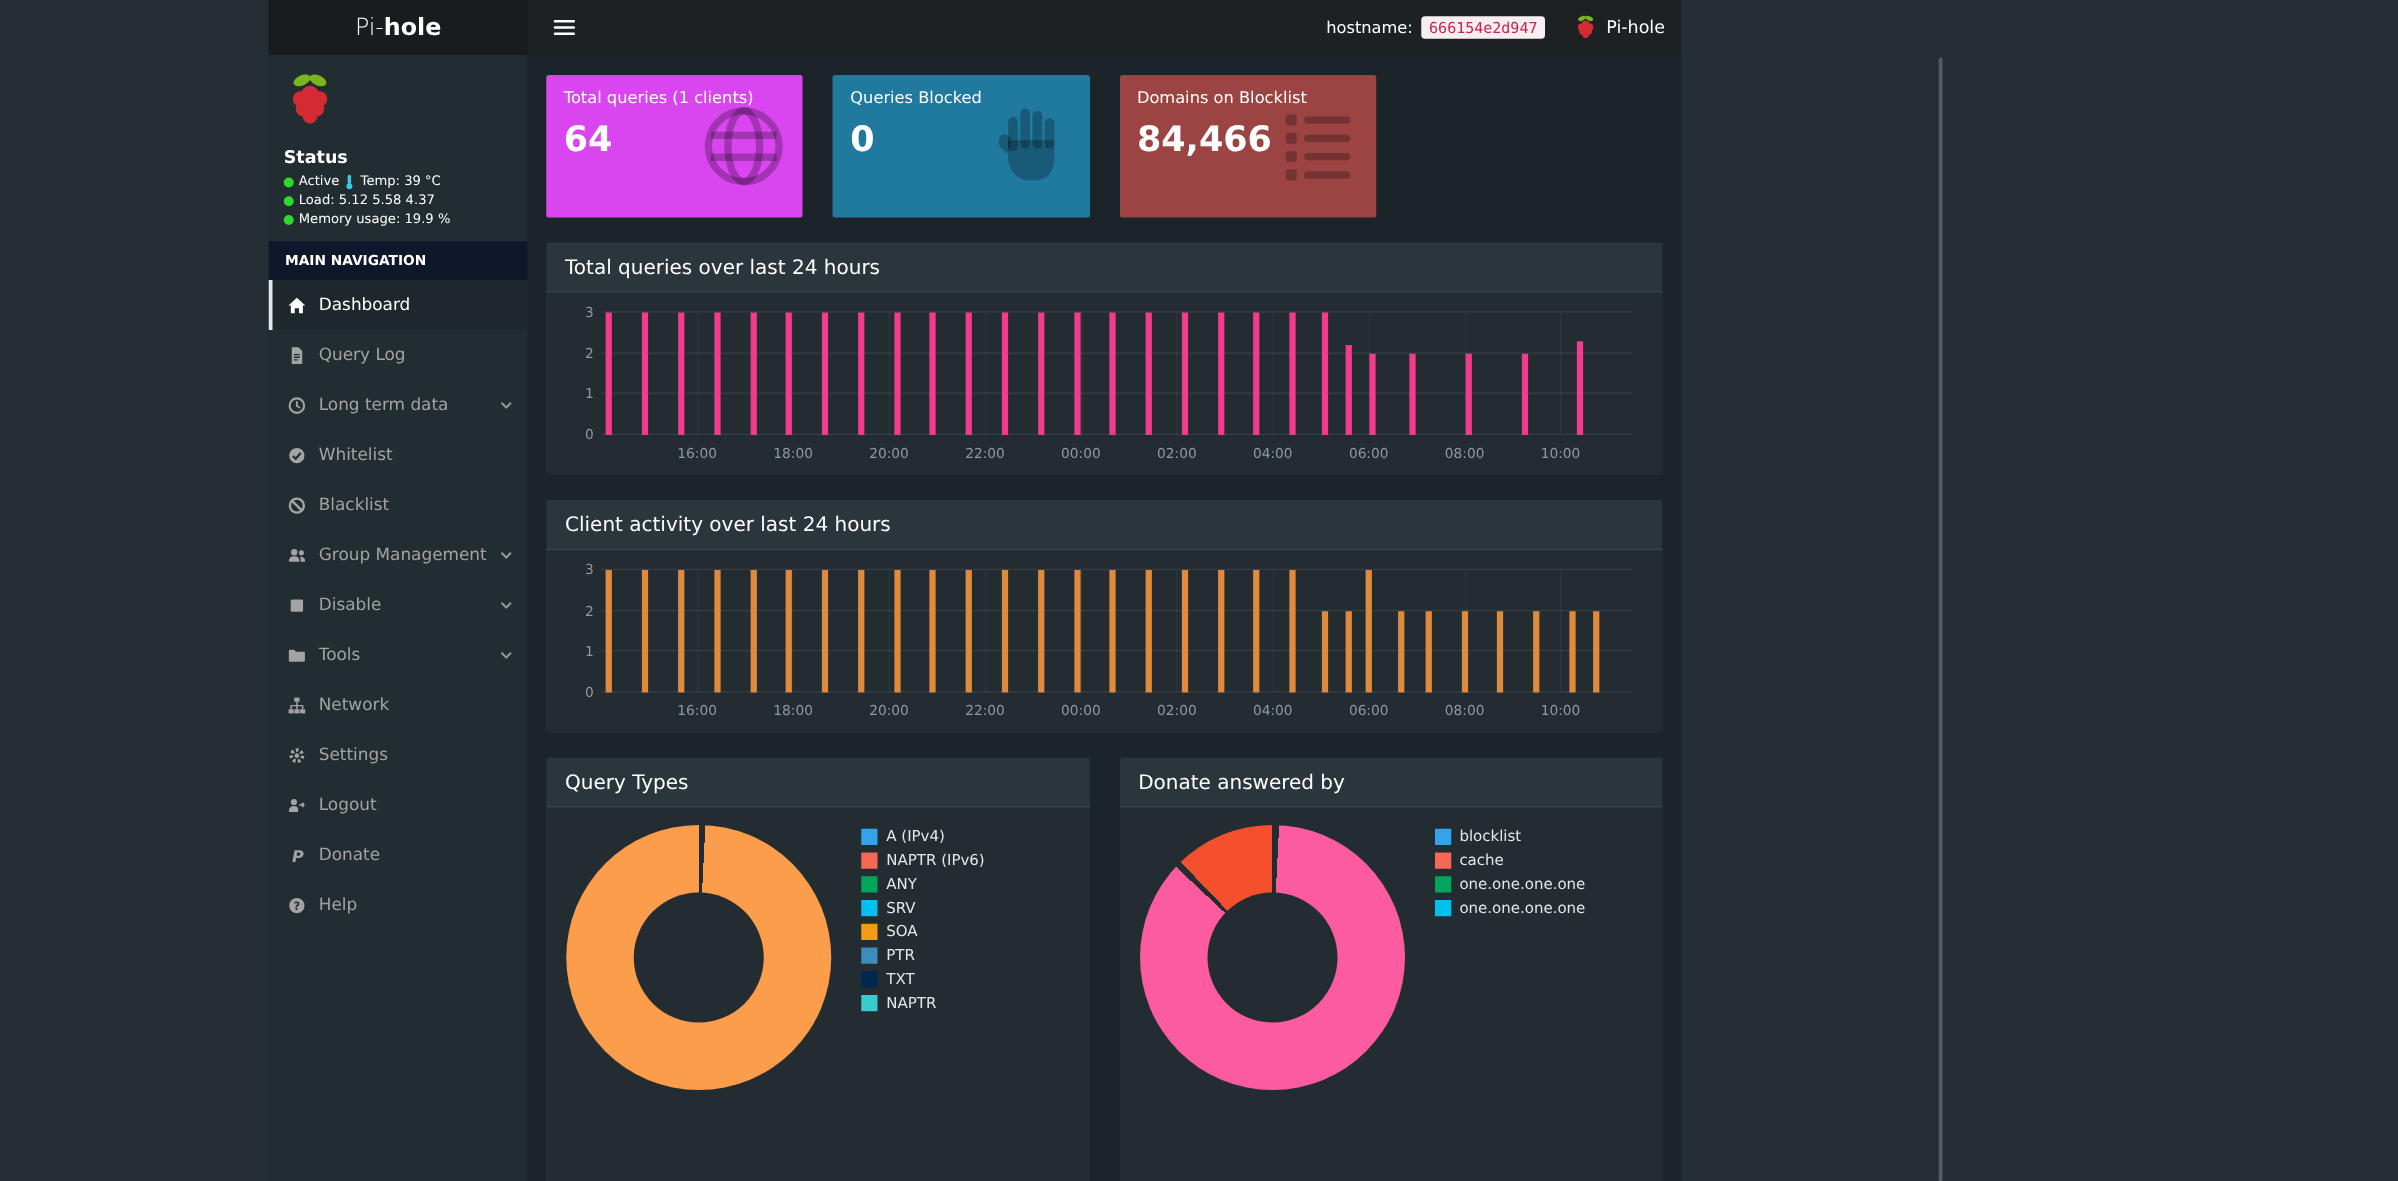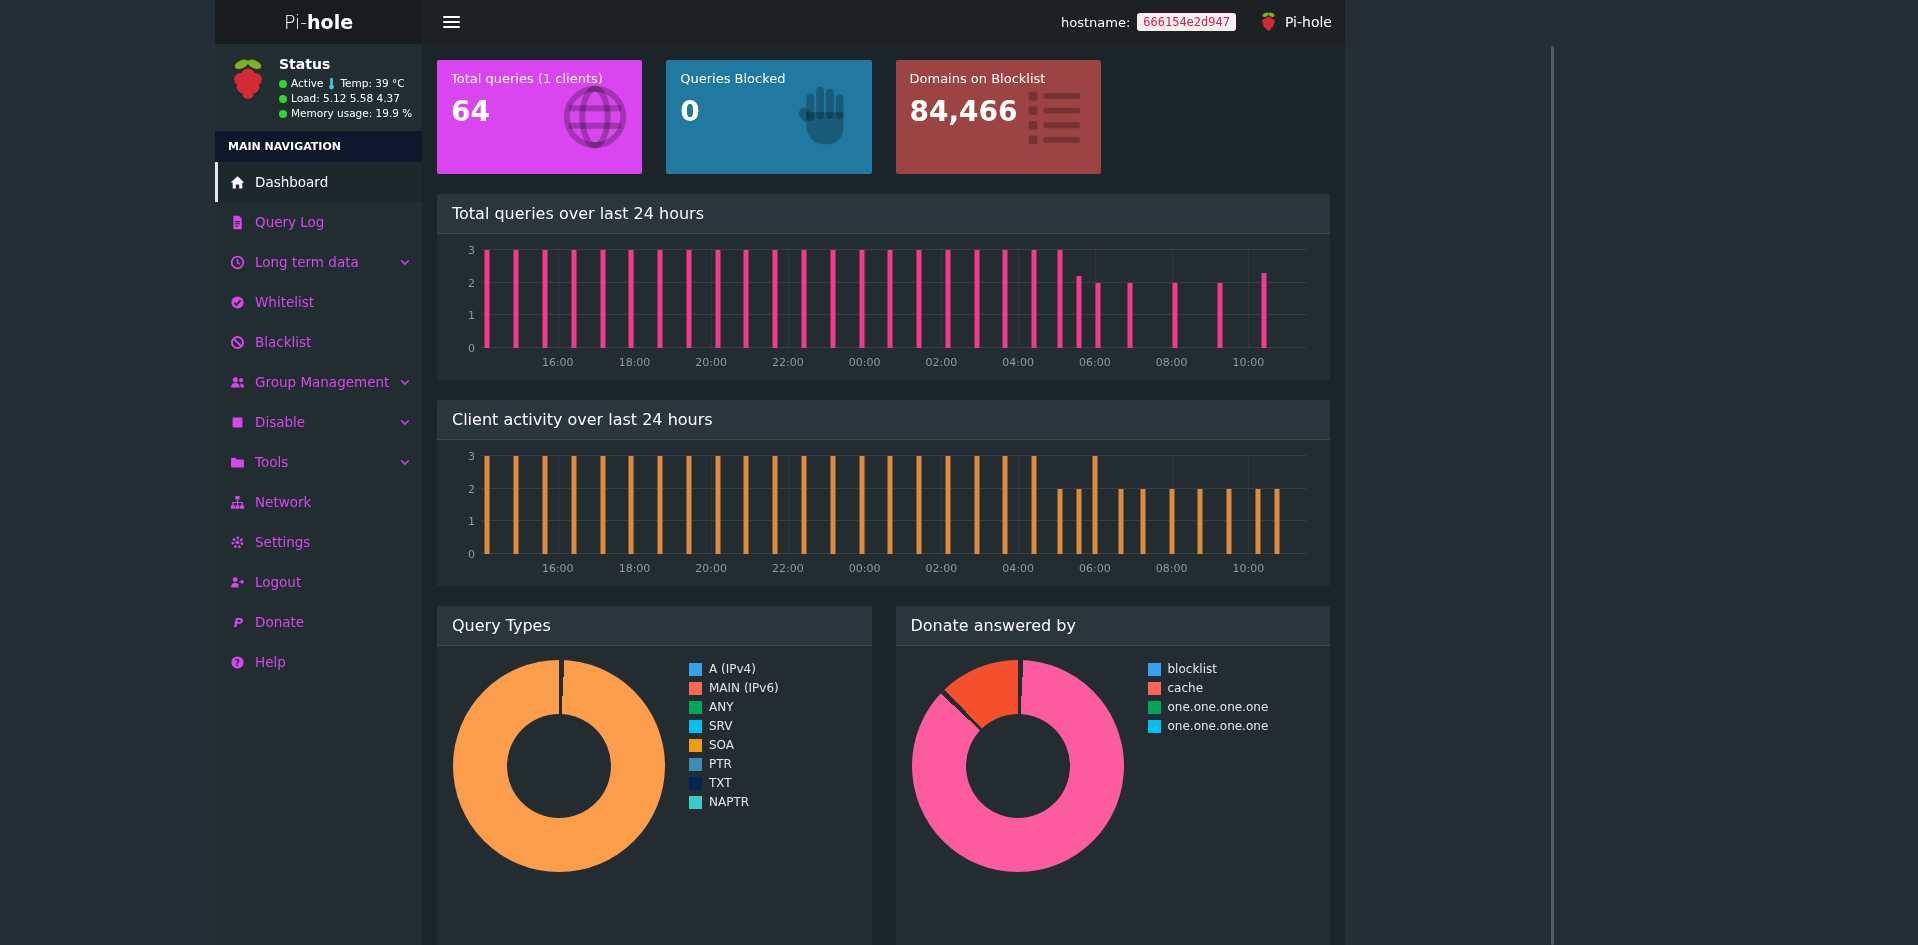--- a/index.html
+++ b/index.html
@@ -16,27 +16,27 @@
   .hamburger{cursor:pointer;padding:6px 8px;}
   .hamburger i{display:block;width:17px;height:2px;background:#fff;margin:3px 0;border-radius:1px;}
   .nav-right{margin-left:auto;display:flex;align-items:center;gap:7px;color:#fff;font-size:13px;}
   .host-code{background:#f7eef2;color:#c7254e;padding:2px 6px;border-radius:3px;
     font-family:"DejaVu Sans Mono","Liberation Mono",monospace;font-size:12px;}
   .nav-berry{margin-left:16px;display:flex;align-items:center;}
   .nav-app{font-size:14px;}
 
   
   .sidebar{position:absolute;top:44px;left:0;bottom:0;width:207px;background:#222d32;}
-  .status-box{display:flex;gap:10px;padding:12px 10px 10px 12px;}
+  .status-box{display:flex;gap:10px;padding:12px 10px 10px 12px;flex-direction:column;}
   .status-title{color:#fff;font-size:14px;font-weight:bold;margin-bottom:4px;}
   .status-line{display:flex;align-items:center;gap:4px;color:#fff;font-size:10.5px;line-height:15px;white-space:nowrap;}
   .dot{width:8px;height:8px;border-radius:50%;background:#2fd72f;flex:none;}
   .side-header{background:#0f172a;color:#fff;font-size:11px;font-weight:bold;padding:9px 13px;}
   .menu{list-style:none;margin:0;padding:0;}
-  .menu-item{display:flex;align-items:center;height:40px;padding:0 12px 0 11px;color:#d946ef;
+  .menu-item{display:flex;align-items:center;height:40px;padding:0 12px 0 11px;color:#a3a3a3;
     font-size:13.5px;border-left:3px solid transparent;cursor:pointer;}
   .menu-item.active{background:#1e282c;color:#fff;border-left-color:#e2e7ea;}
   .mi-icon{width:17px;margin-right:9px;flex:none;display:flex;align-items:center;justify-content:center;}
   .mi-caret{margin-left:auto;opacity:.9;display:flex;}
 
   
   .main{position:absolute;left:207px;top:44px;right:0;bottom:0;background:#1b2428;padding:16px 15px;overflow:hidden;}
   .cards{display:grid;grid-template-columns:repeat(4,1fr);gap:24px;margin-bottom:20px;}
   .card{position:relative;height:92px;border-radius:2px;color:#fff;padding:11px 14px;overflow:hidden;cursor:pointer;}
   .c-title{font-size:13px;position:relative;z-index:2;}
@@ -464,21 +464,21 @@
           <div class="panel-h">Query Types</div>
           <div class="panel-b donut-body" id="donut-types">
               <div class="donut" style="background: conic-gradient(rgb(35, 44, 49) 0%, rgb(35, 44, 49) 0.8%, rgb(251, 157, 75) 0.8%, rgb(251, 157, 75) 100%);"></div>
               <div class="legend">
                 <div class="lg-row">
                   <span class="lg-box" style="background: rgb(54, 162, 235);"></span>
                   <span class="lg-lab">A (IPv4)</span>
                 </div>
                 <div class="lg-row">
                   <span class="lg-box" style="background: rgb(245, 105, 84);"></span>
-                  <span class="lg-lab">MAIN (IPv6)</span>
+                  <span class="lg-lab">NAPTR (IPv6)</span>
                 </div>
                 <div class="lg-row">
                   <span class="lg-box" style="background: rgb(0, 166, 90);"></span>
                   <span class="lg-lab">ANY</span>
                 </div>
                 <div class="lg-row">
                   <span class="lg-box" style="background: rgb(0, 192, 239);"></span>
                   <span class="lg-lab">SRV</span>
                 </div>
                 <div class="lg-row">

